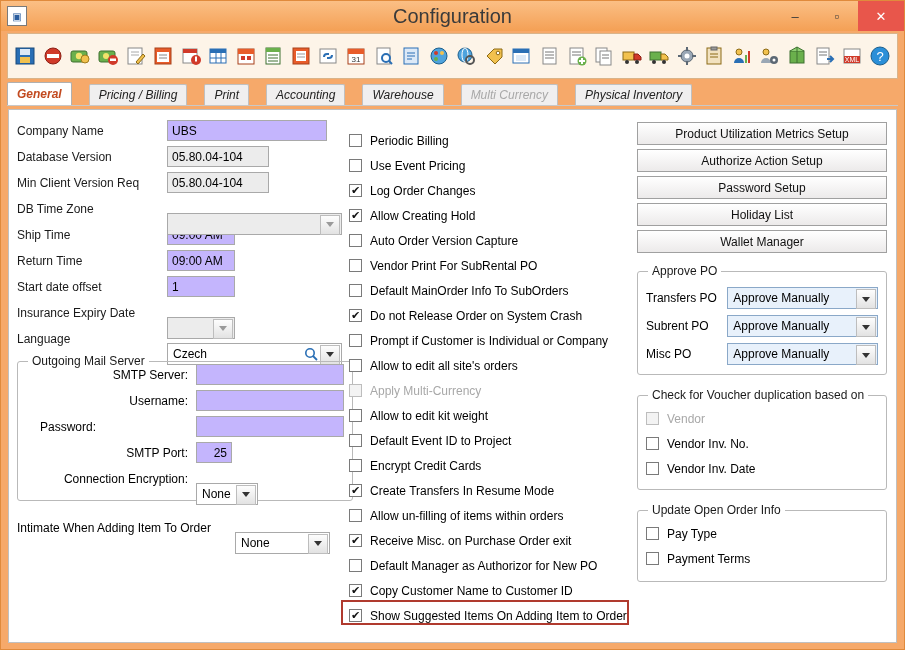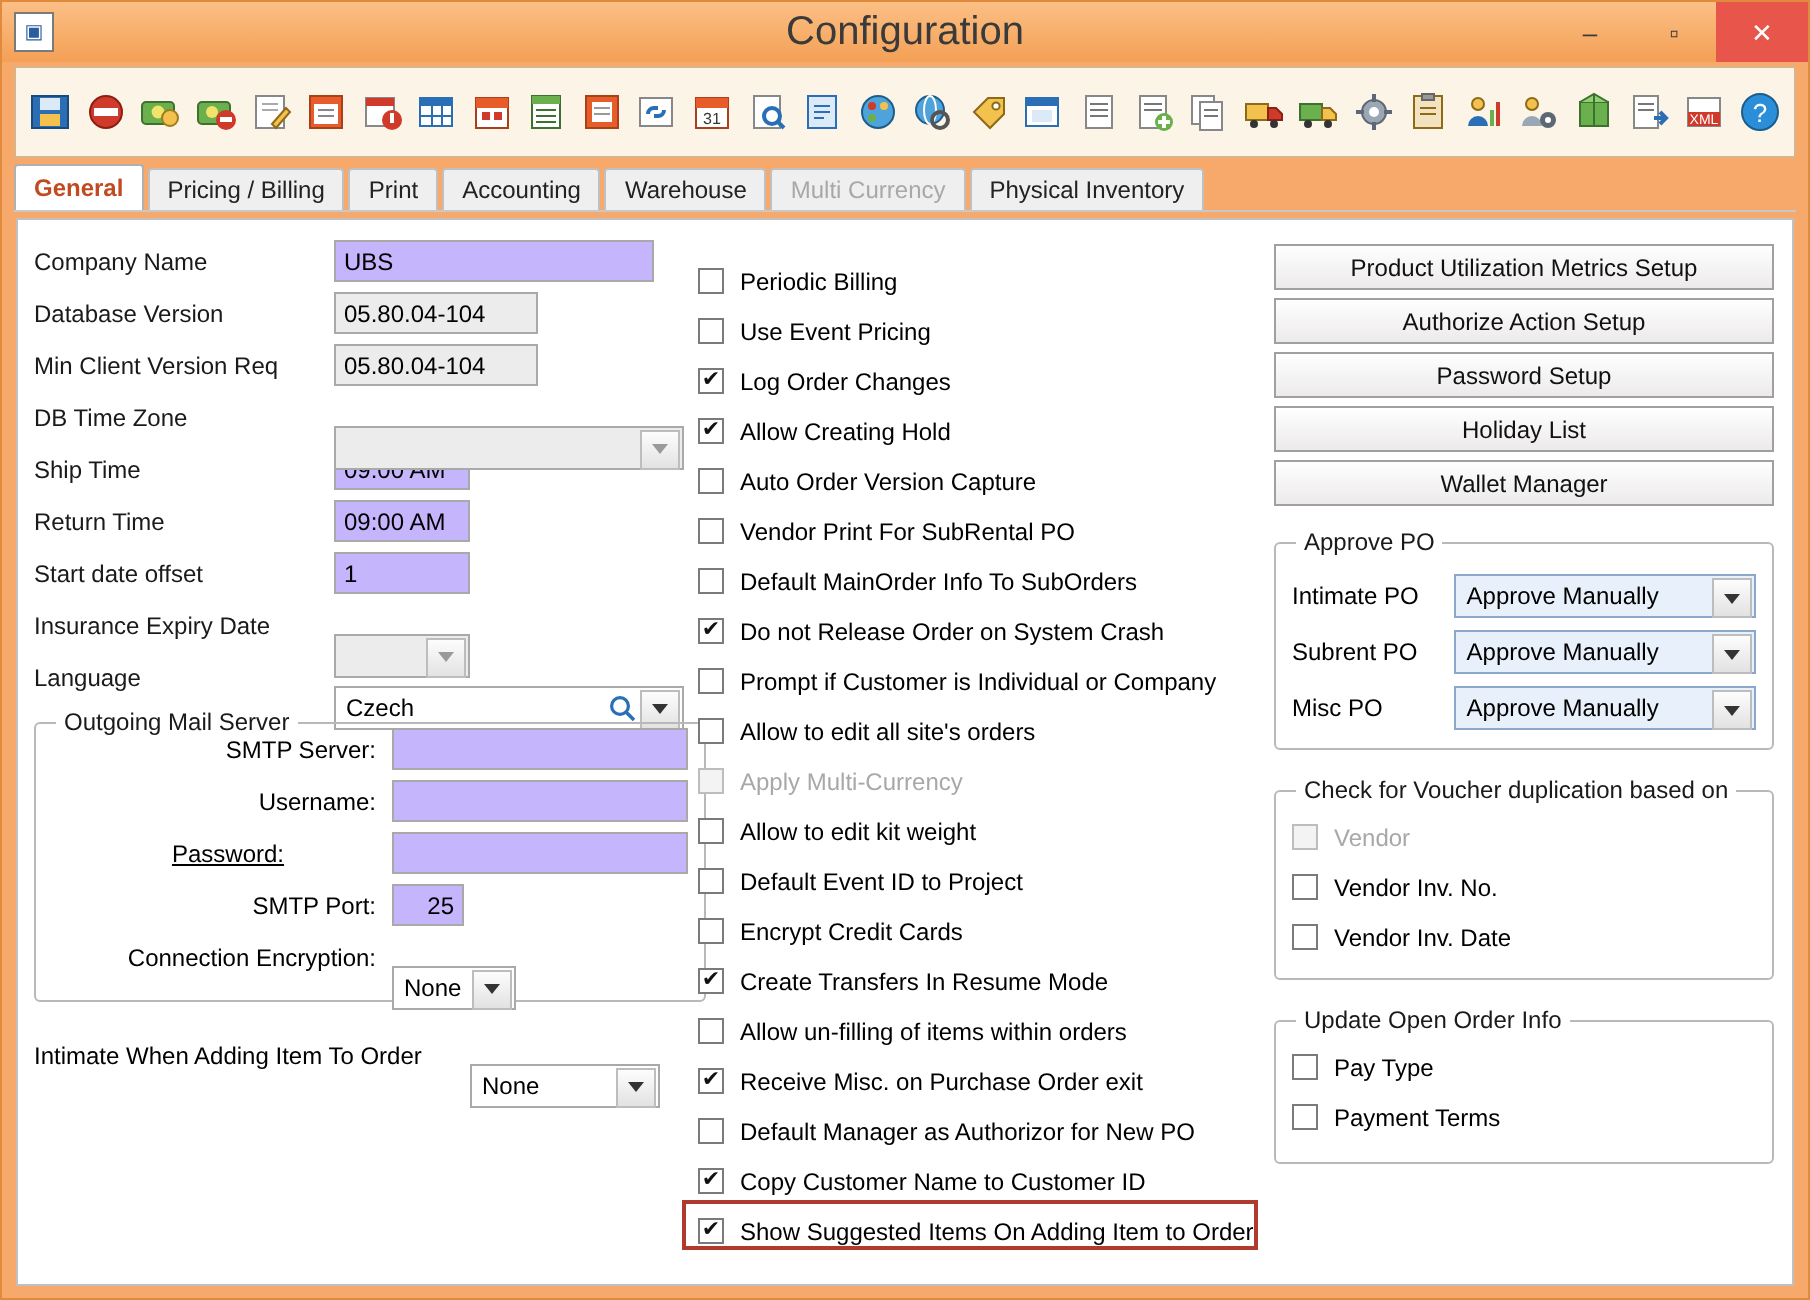--- a/index.html
+++ b/index.html
@@ -79,22 +79,23 @@
     display: flex; align-items: center; justify-content: center;
     border-radius: 2px;
   }
   .tbtn svg { display: block; }
   
   .tabstrip {
     margin: 4px 6px 0 6px;
     height: 22px;
     display: flex;
     align-items: flex-end;
-    gap: 2px;
+    gap: 17px;
     border-bottom: 1px solid #c8c8c8;
+    font-style: italic;
   }
   .tab {
     height: 20px;
     line-height: 20px;
     padding: 0 9px;
     font-size: 12px;
     background: #f0efef;
     border: 1px solid #c0c0c0;
     border-bottom: none;
     border-radius: 2px 2px 0 0;
@@ -645,21 +646,21 @@
 
         <div class="field-row" style="justify-content:flex-end">
           <div style="width:148px; text-align:right; padding-right:8px;">SMTP Server:</div>
           <input class="inp" style="width: 148px;" value="">
         </div>
         <div class="field-row" style="justify-content:flex-end">
           <div style="width:148px; text-align:right; padding-right:8px;">Username:</div>
           <input class="inp" style="width: 148px;" value="">
         </div>
         <div class="field-row" style="justify-content:flex-end">
-          <div style="width:148px; text-align:center; padding-right:8px;text-decoration:underline;">Password:</div>
+          <div style="width:148px; text-align:left; padding-right:8px;">Password:</div>
           <input class="inp" type="password" style="width: 148px;" value="">
         </div>
         <div class="field-row" style="justify-content:flex-end">
           <div style="width:148px; text-align:right; padding-right:8px;">SMTP Port:</div>
           <div style="width:148px">
             <input class="inp" style="width: 36px; text-align: right;" value="25">
           </div>
         </div>
         <div class="field-row" style="justify-content:flex-end">
           <div style="width:148px; text-align:right; padding-right:8px;">Connection Encryption:</div>
@@ -768,21 +769,21 @@
     <div class="col-right">
       <button class="btn-wide">Product Utilization Metrics Setup</button>
       <button class="btn-wide">Authorize Action Setup</button>
       <button class="btn-wide">Password Setup</button>
       <button class="btn-wide">Holiday List</button>
       <button class="btn-wide">Wallet Manager</button>
 
       <div class="group" style="margin-top:18px; padding:12px 8px 6px 8px;">
         <div class="legend">Approve PO</div>
         <div class="po-row">
-          <div class="po-label">Intimate PO</div>
+          <div class="po-label">Transfers PO</div>
           <div class="po-combo">
             <span>Approve Manually</span>
             <span class="arrow"></span>
           </div>
         </div>
         <div class="po-row">
           <div class="po-label">Subrent PO</div>
           <div class="po-combo">
             <span>Approve Manually</span>
             <span class="arrow"></span>

